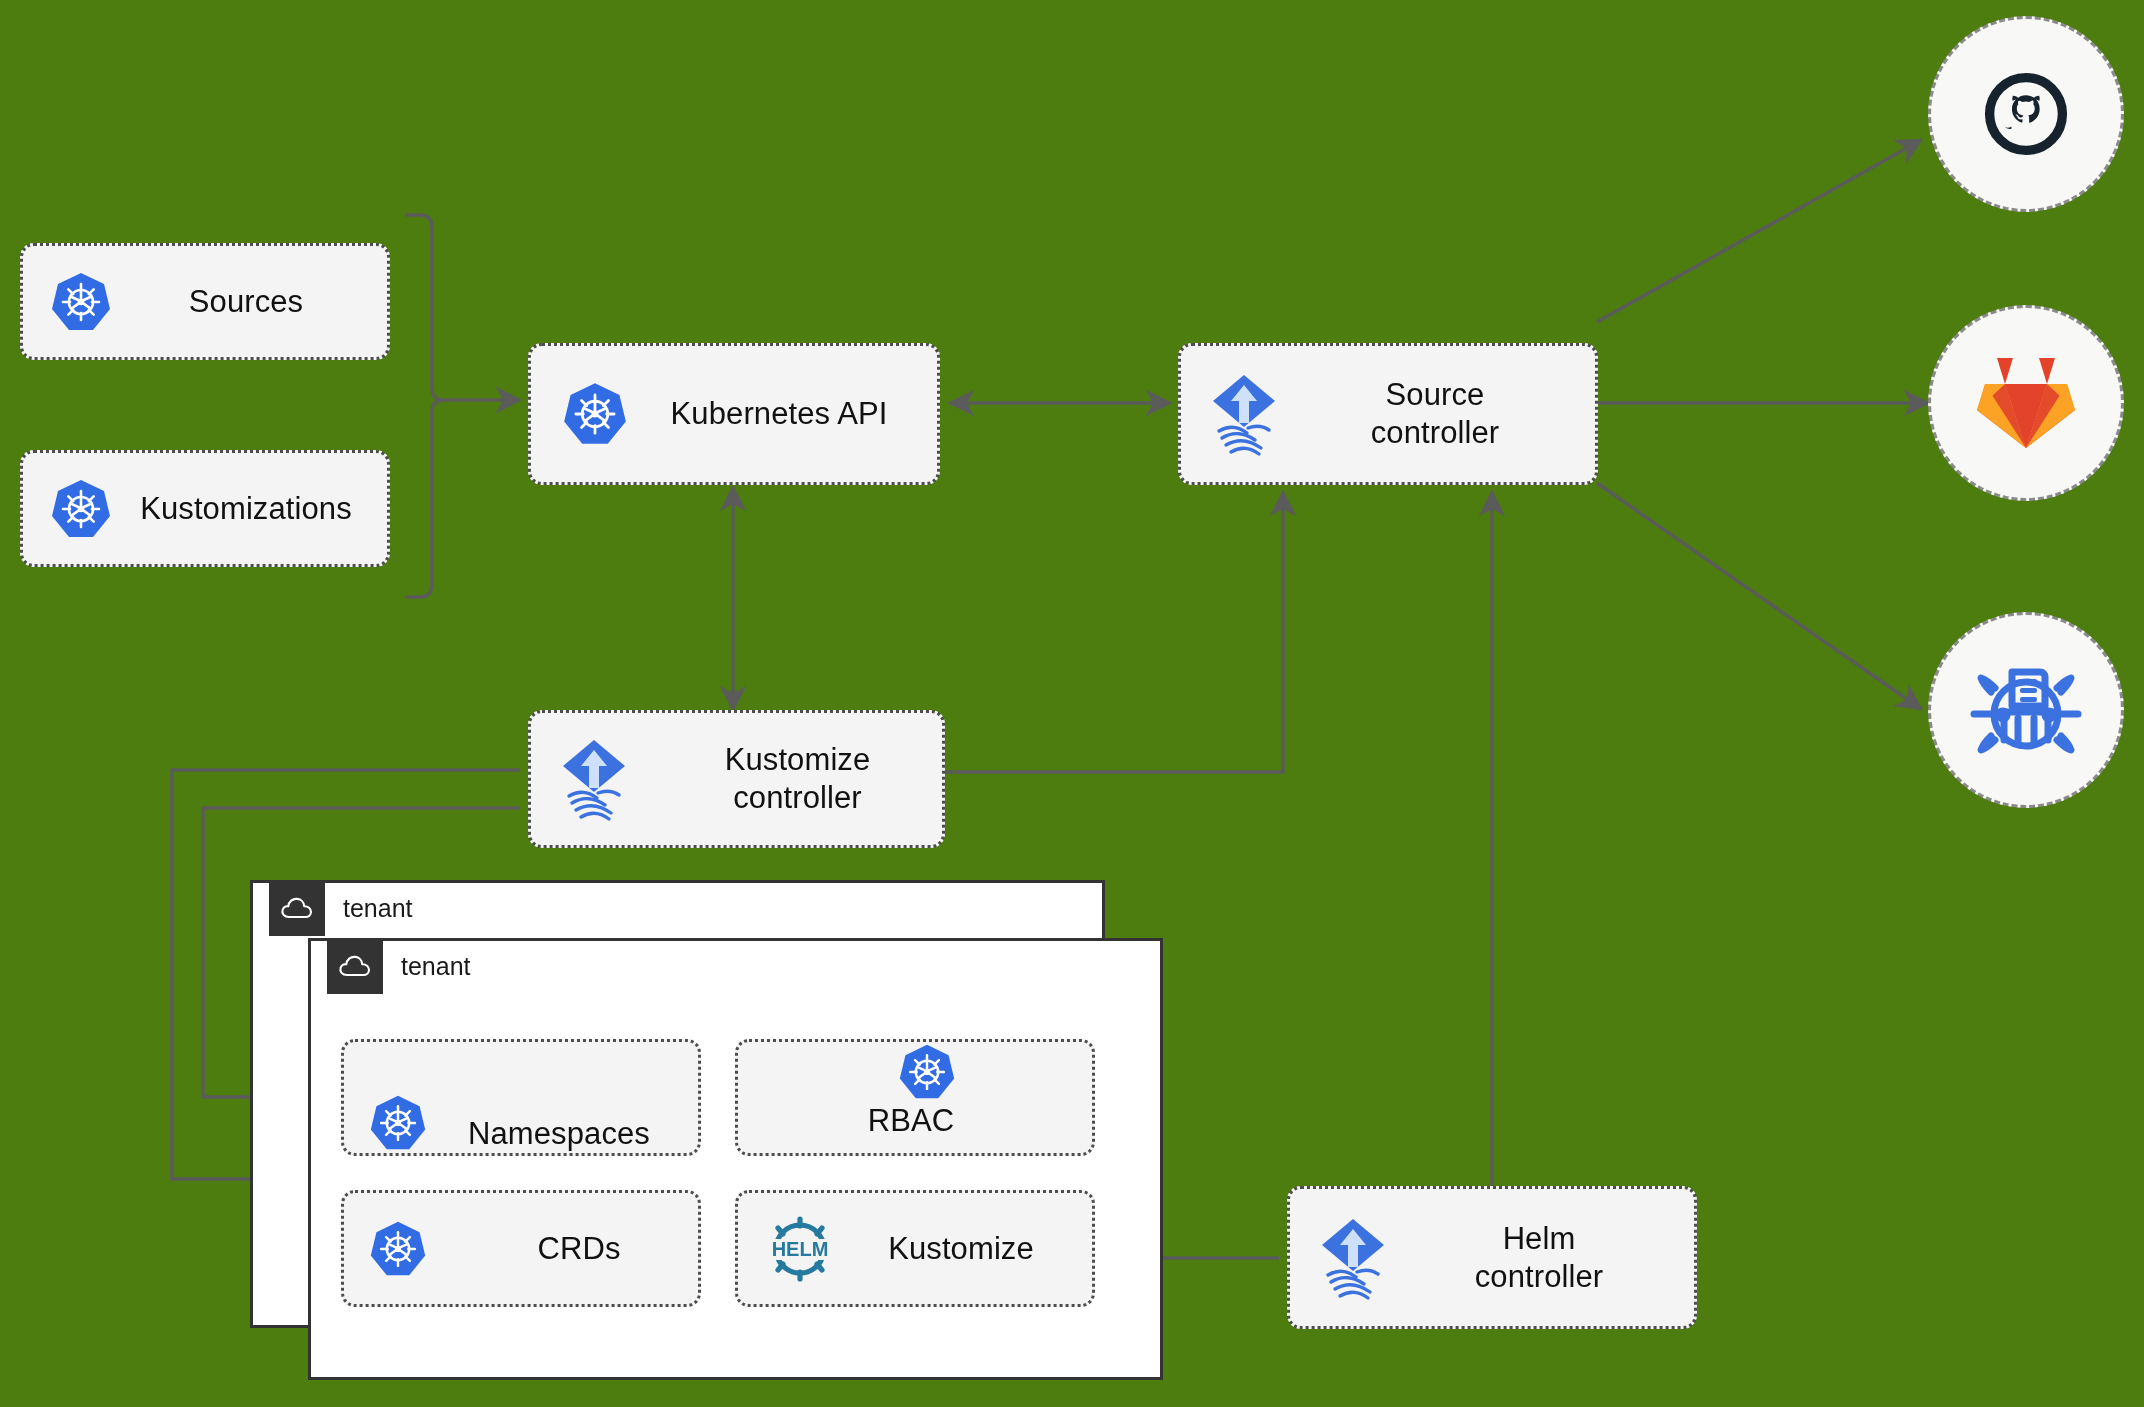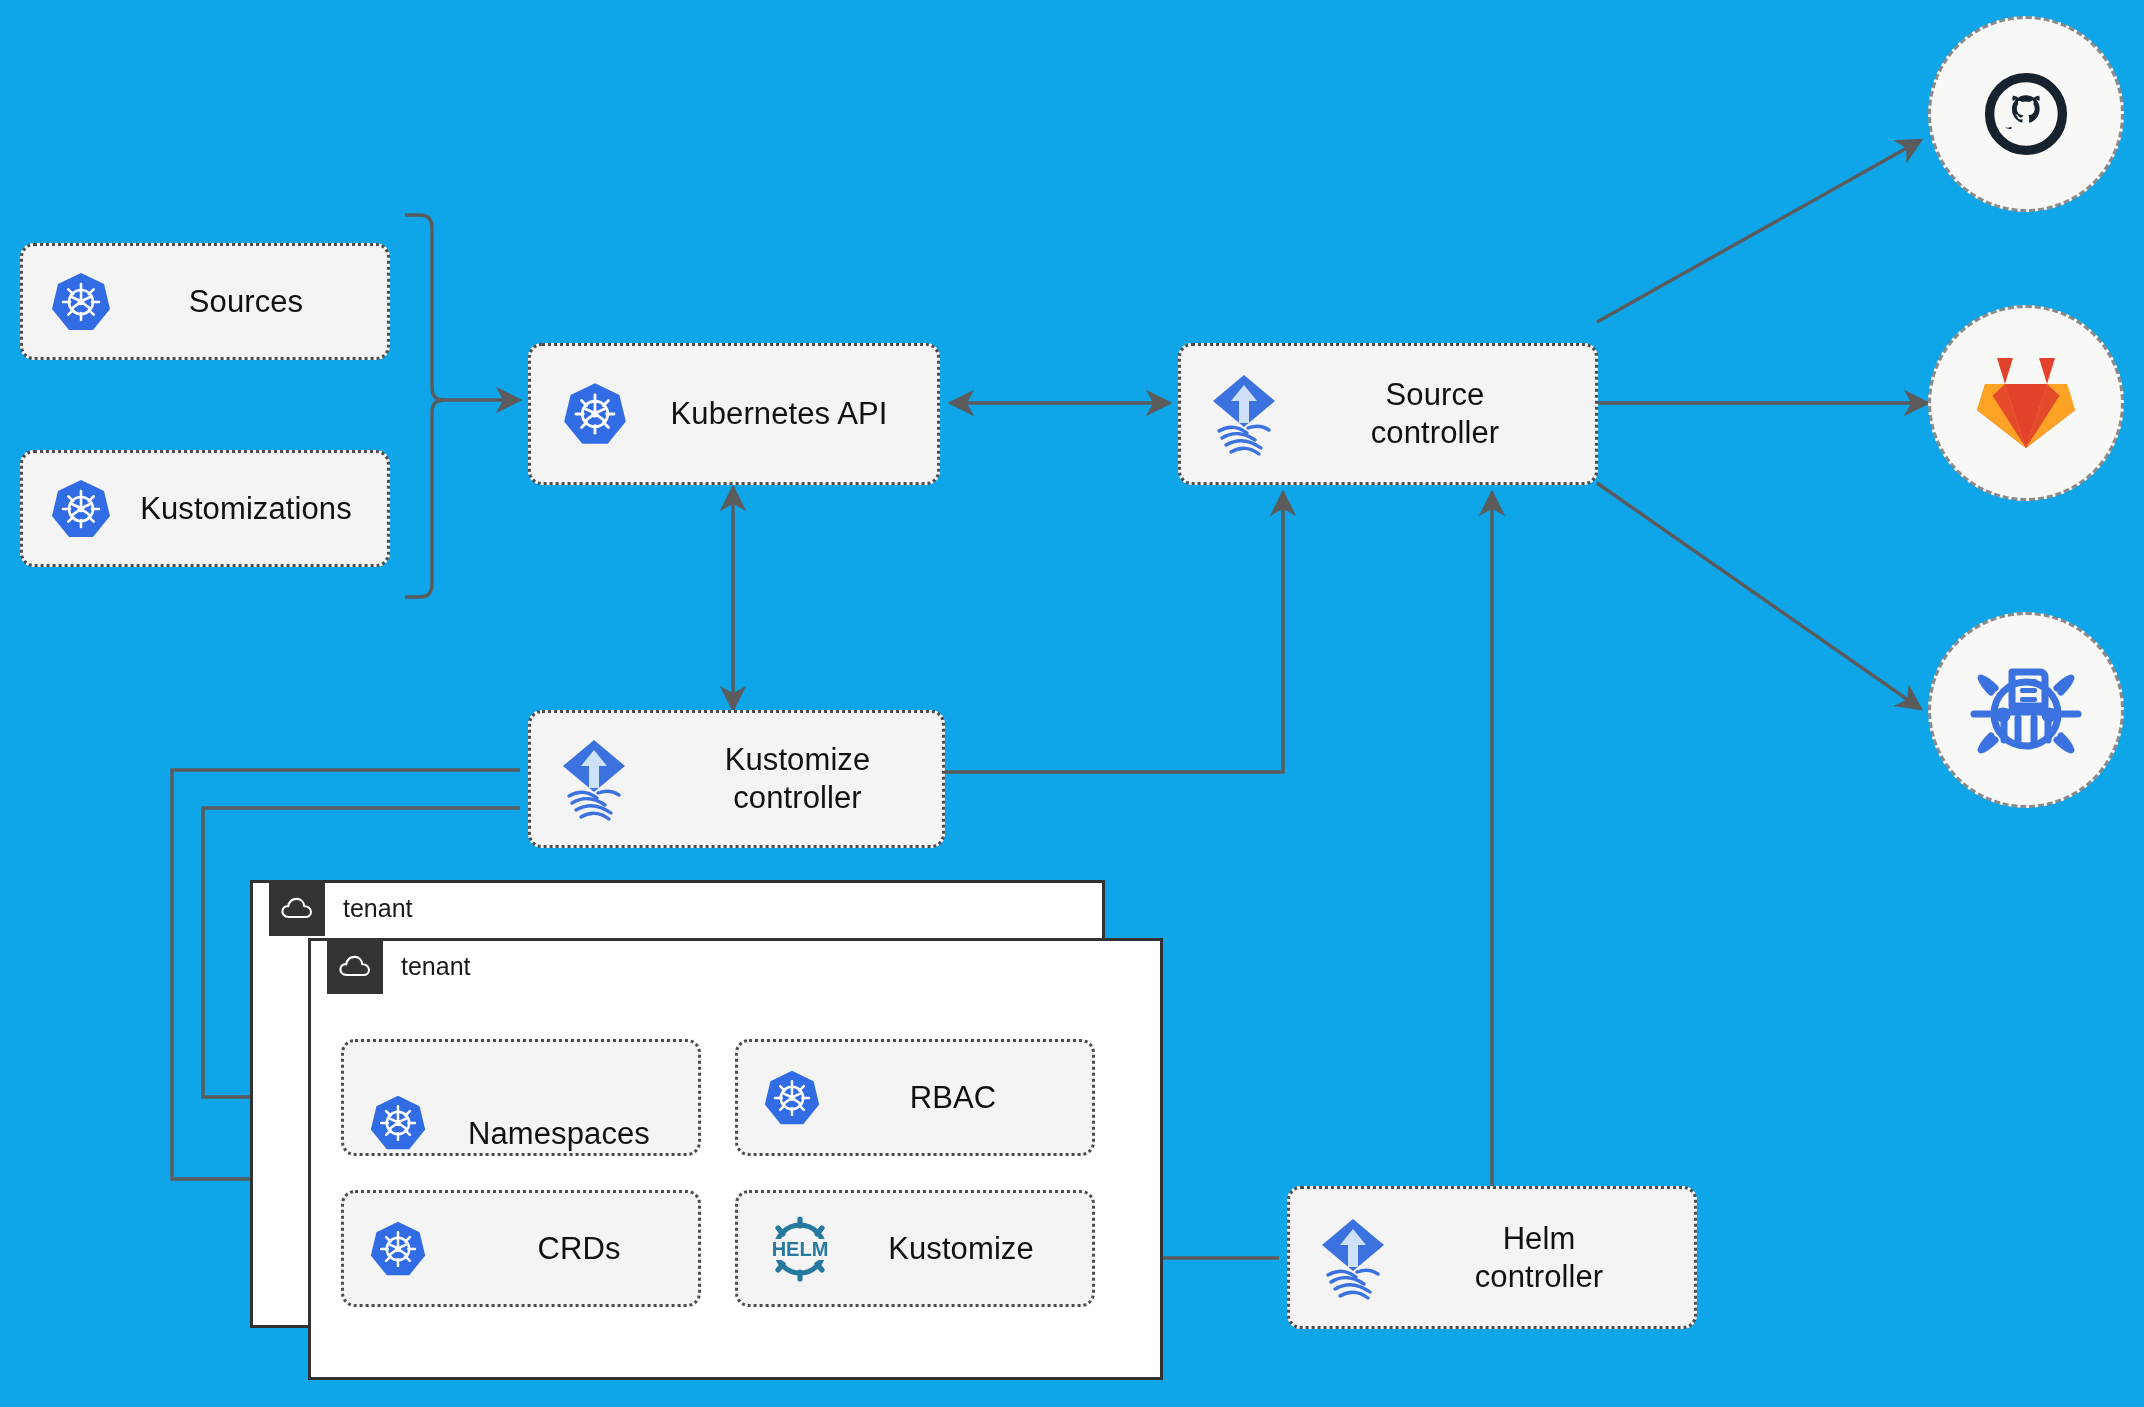--- a/index.html
+++ b/index.html
@@ -1,17 +1,17 @@
 <!DOCTYPE html>
 <html><head>
 <meta charset="utf-8">
 <style>
   html,body{margin:0;padding:0;background:#ffffff;}
   body{font-family:"Liberation Sans", sans-serif;}
-  #stage{position:relative;width:2144px;height:1407px;background:#0ea5e9;overflow:hidden;}
+  #stage{position:relative;width:2144px;height:1407px;background:#4d7c0f;overflow:hidden;}
 
   
   .node{
     position:absolute;
     background:#f4f4f4;
     border:3px dotted #4d4d4d;
     border-radius:14px;
     box-sizing:border-box;
     display:flex;
     align-items:center;
@@ -283,21 +283,21 @@
           <line x1="29.4" y1="33.6" x2="23" y2="38.2"></line>
             <line x1="34.6" y1="33.6" x2="41" y2="38.2"></line>
           <line x1="29.8" y1="30.3" x2="23.2" y2="27.3"></line>
             <line x1="34.2" y1="30.3" x2="40.8" y2="27.3"></line>
         </g>
       </svg>
     </span>
     <span class="lbl">Namespaces</span>
   </div>
 
-  <div class="node" style="left:735px;top:1039px;width:360px;height:117px;">
+  <div class="node" style="left:735px;top:1039px;width:360px;height:117px;flex-direction:column;">
     <span class="ico" style="margin-left:24px;">
       <svg width="60" height="60" viewBox="0 0 64 64">
         <polygon points="32,3 55,14 61,39 44,60 20,60 3,39 9,14" fill="#326CE5"></polygon>
         <g fill="none" stroke="#ffffff" stroke-width="2.6" stroke-linecap="round">
           <circle cx="32" cy="32" r="12"></circle>
           <circle cx="32" cy="32" r="3.3" fill="#ffffff" stroke="none"></circle>
           <line x1="32" y1="14" x2="32" y2="21"></line>
             <line x1="32" y1="43" x2="32" y2="50"></line>
           <line x1="14" y1="32" x2="21" y2="32"></line>
             <line x1="43" y1="32" x2="50" y2="32"></line>

